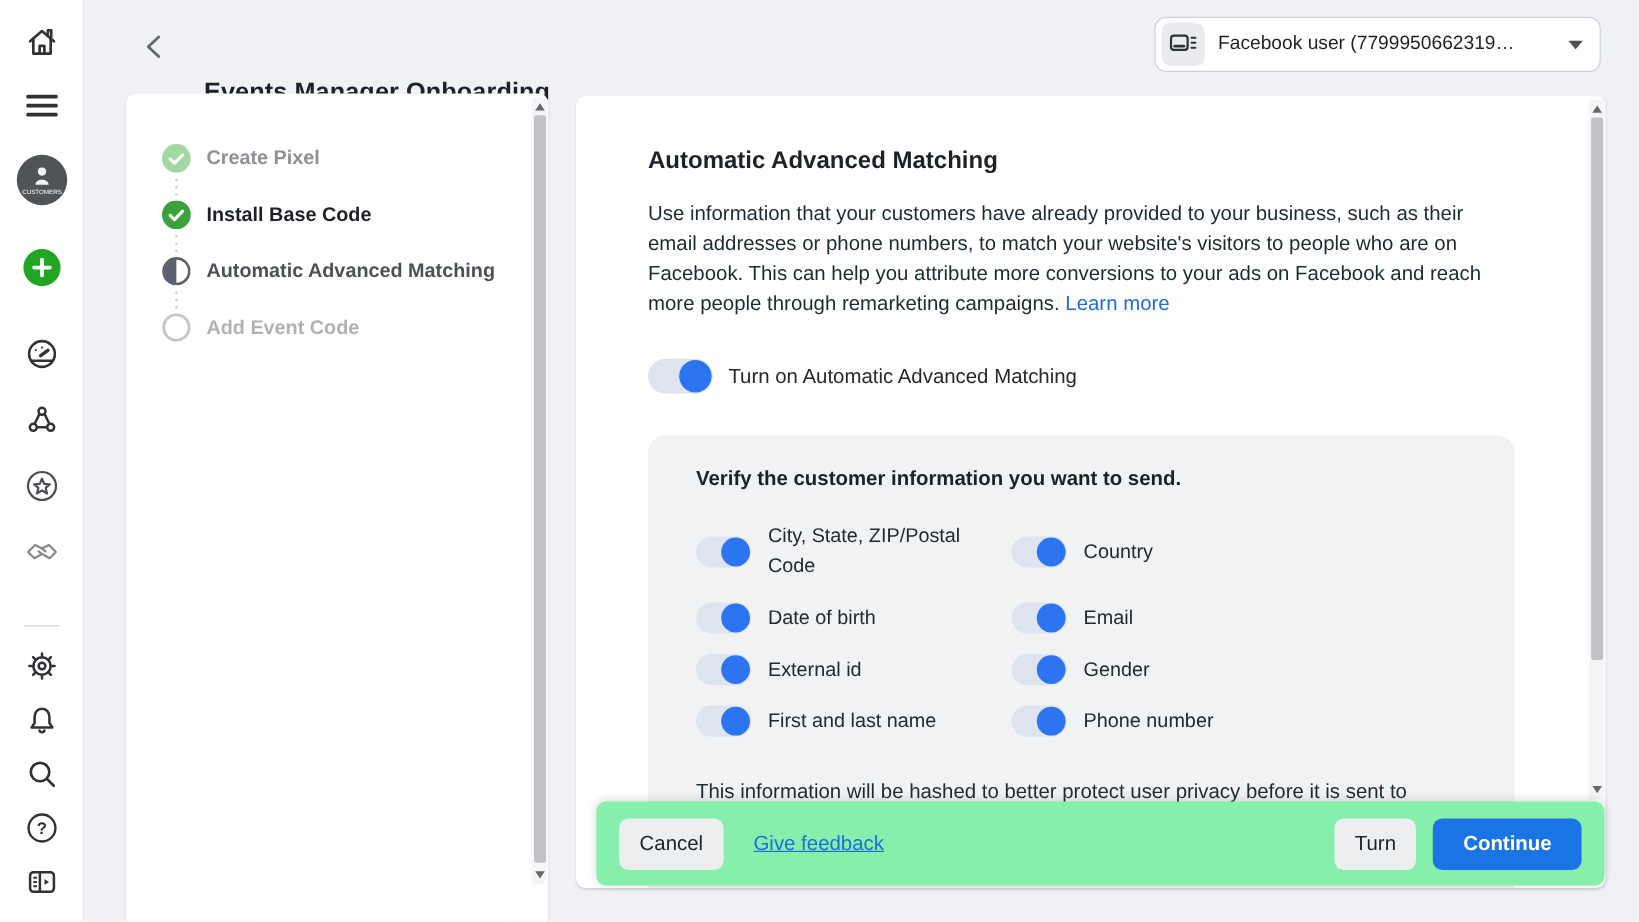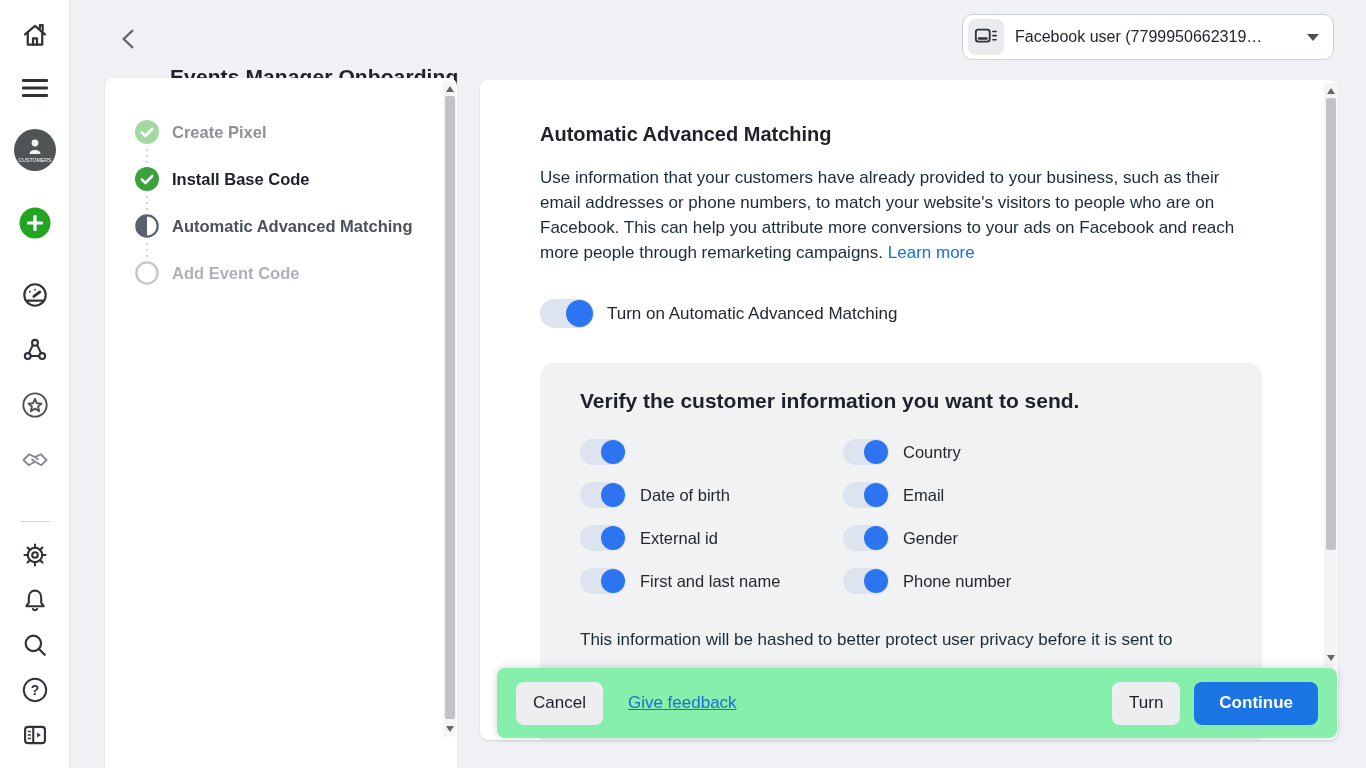--- a/index.html
+++ b/index.html
@@ -93,21 +93,21 @@
   .toggle-lg { width:54px; height:29px; }
   .toggle-sm { width:46px; height:26px; }
   .toggle .knob { position:absolute; border-radius:50%; background:#2c74f0; }
   .toggle-lg .knob { right:1px; top:1px; width:27px; height:27px; }
   .toggle-sm .knob { right:1px; top:1px; width:24px; height:24px; }
 
   .verify-card {
     position:absolute; left:60px; top:283px; width:722px; height:440px;
     background:#f1f2f4; border-radius:14px; padding:26px 40px 0 40px;
   }
-  .vc-title { font-size:21px; font-weight:bold; color:#1d2129; }
+  .vc-title { font-size:17px; font-weight:bold; color:#1d2129; }
   .vc-grid {
     margin-top:26px; display:grid; grid-template-columns:263px auto;
     row-gap:17px; align-items:center;
   }
   .vc-item { display:flex; align-items:center; gap:14px; }
   .vc-label { font-size:16.5px; color:#23292e; }
   .vc-label-wrap { width:178px; line-height:25px; }
   .vc-label-nowrap { white-space:nowrap; }
   .vc-note { margin-top:33px; font-size:17px; color:#1c2b33; line-height:25px; }
 
@@ -375,20 +375,21 @@
 
     <div class="verify-card">
       <div class="vc-title">Verify the customer information you want to send.</div>
 
       <div class="vc-grid">
 
         <div class="vc-item">
           <span class="toggle toggle-sm">
               <span class="knob"></span>
             </span>
+          <span class="vc-label vc-label-wrap">City, State, ZIP/Postal Code</span>
         </div>
 
         <div class="vc-item">
           <span class="toggle toggle-sm">
               <span class="knob"></span>
             </span>
           <span class="vc-label vc-label-nowrap">Country</span>
         </div>
 
         <div class="vc-item">

